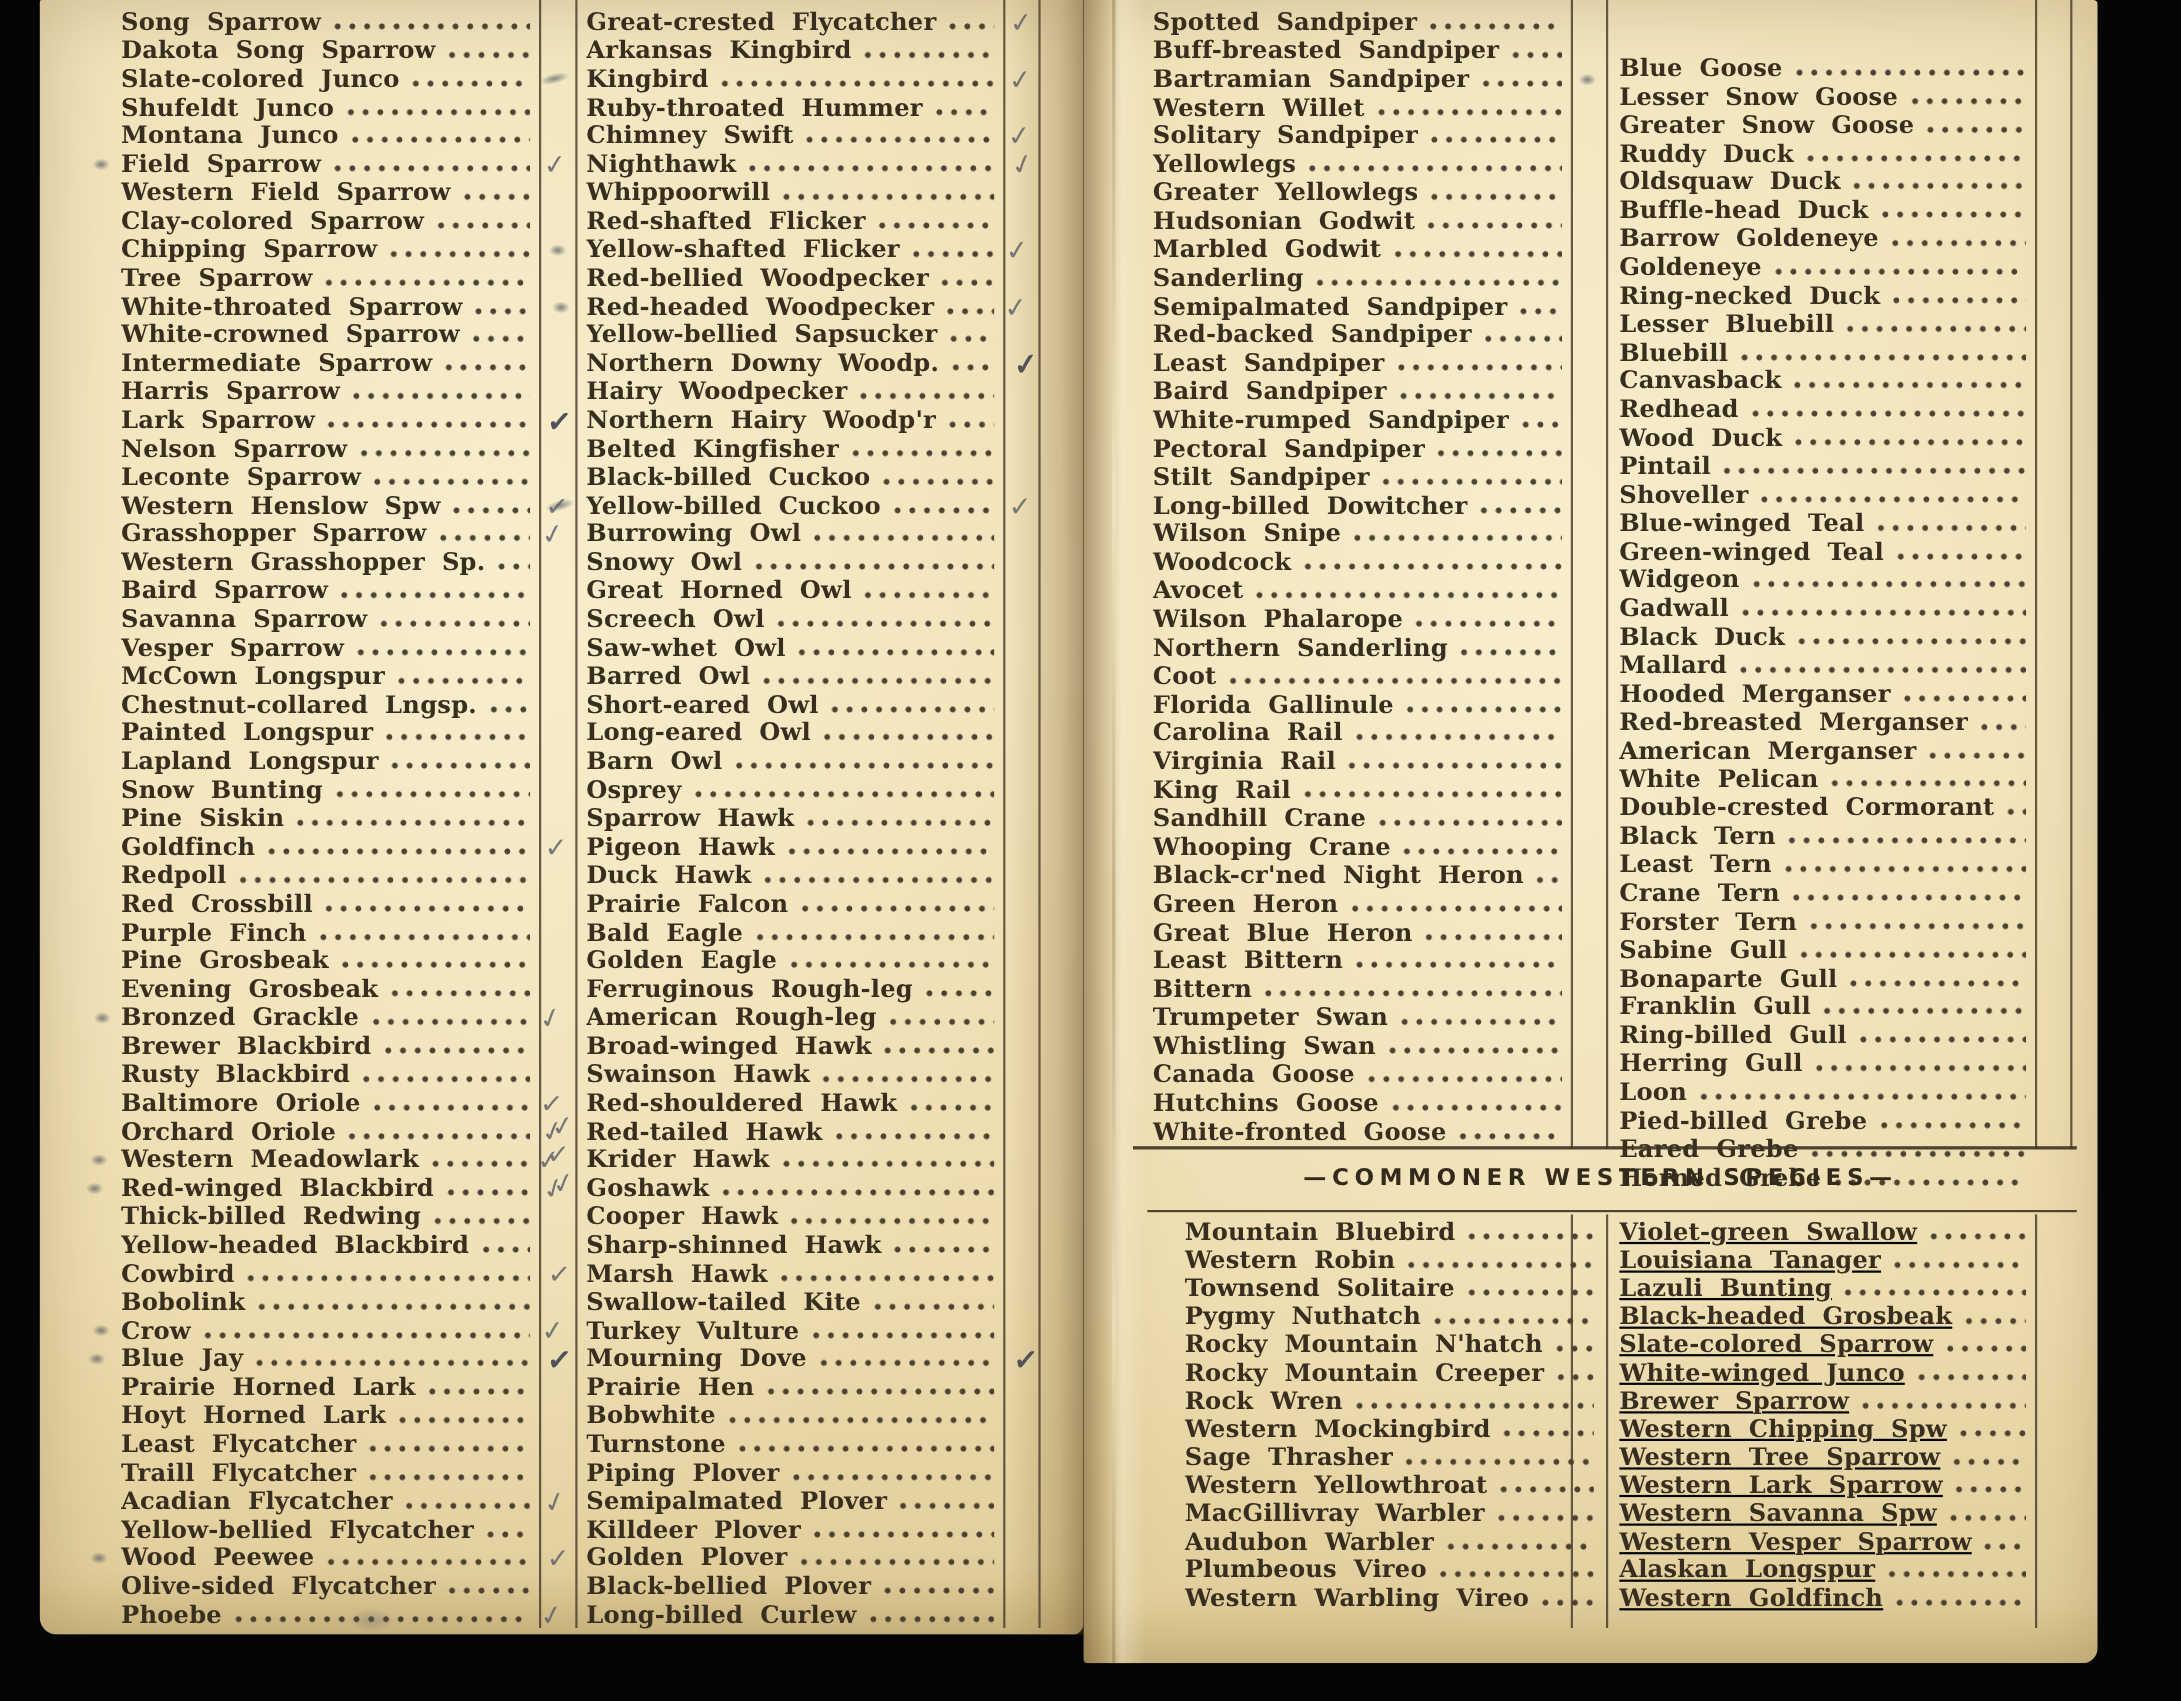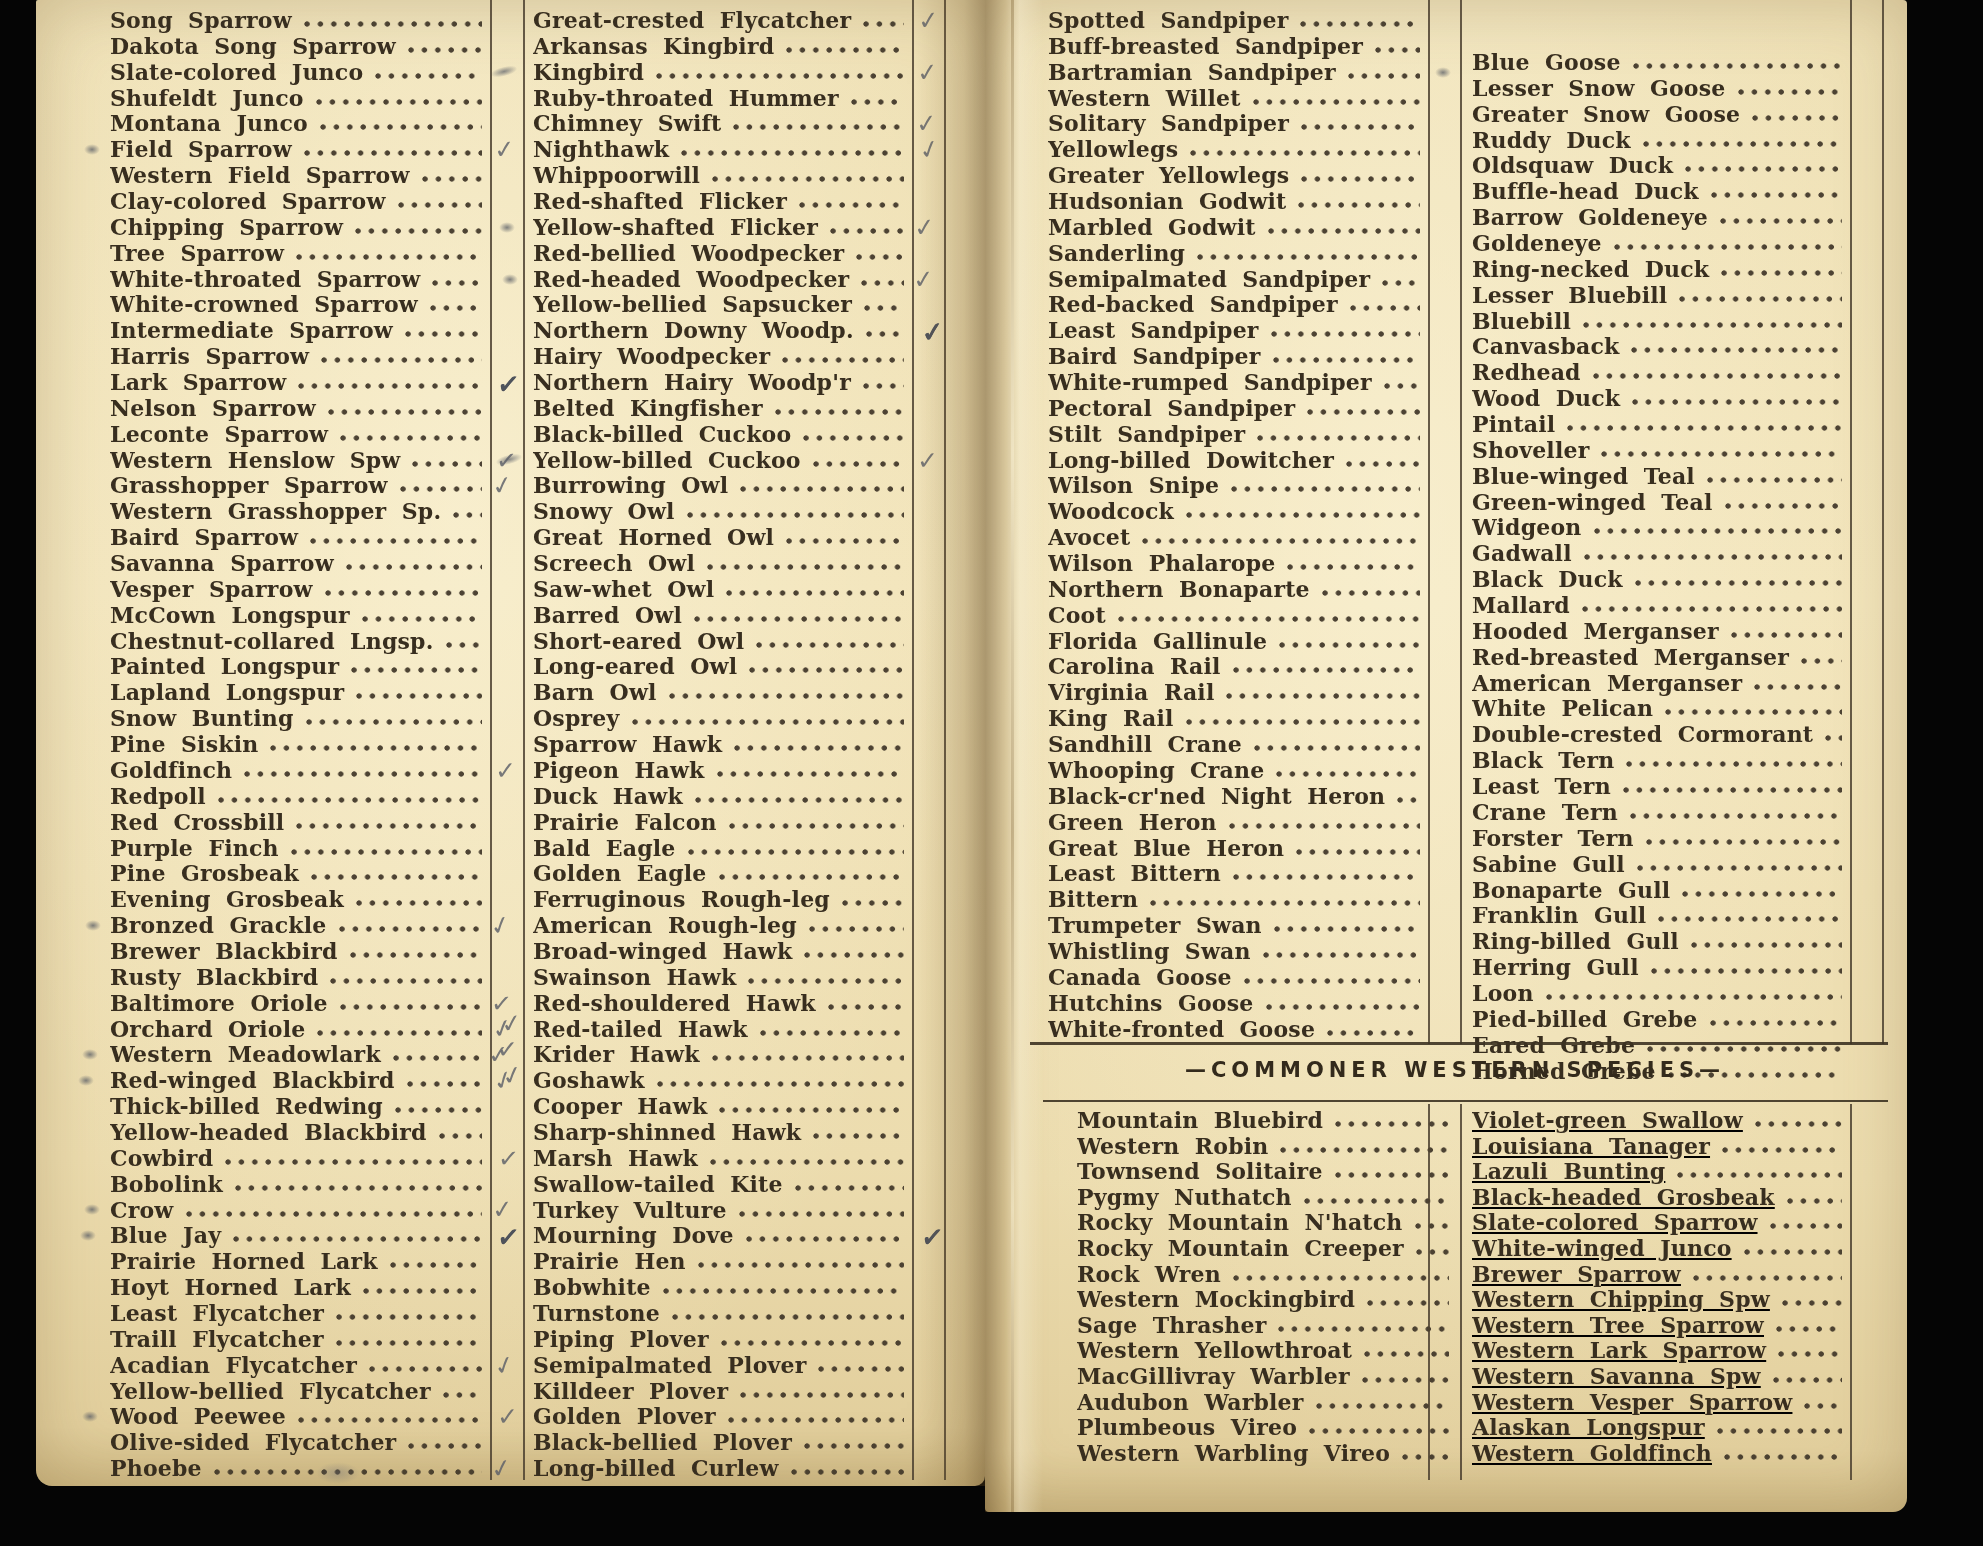--- a/index.html
+++ b/index.html
@@ -686,21 +686,21 @@
       </div>
       <div class="row ">
         <span class="name">Avocet</span>
         <span class="leader"></span>
       </div>
       <div class="row ">
         <span class="name">Wilson Phalarope</span>
         <span class="leader"></span>
       </div>
       <div class="row ">
-        <span class="name">Northern Bonaparte</span>
+        <span class="name">Northern Sanderling</span>
         <span class="leader"></span>
       </div>
       <div class="row ">
         <span class="name">Coot</span>
         <span class="leader"></span>
       </div>
       <div class="row ">
         <span class="name">Florida Gallinule</span>
         <span class="leader"></span>
       </div>

